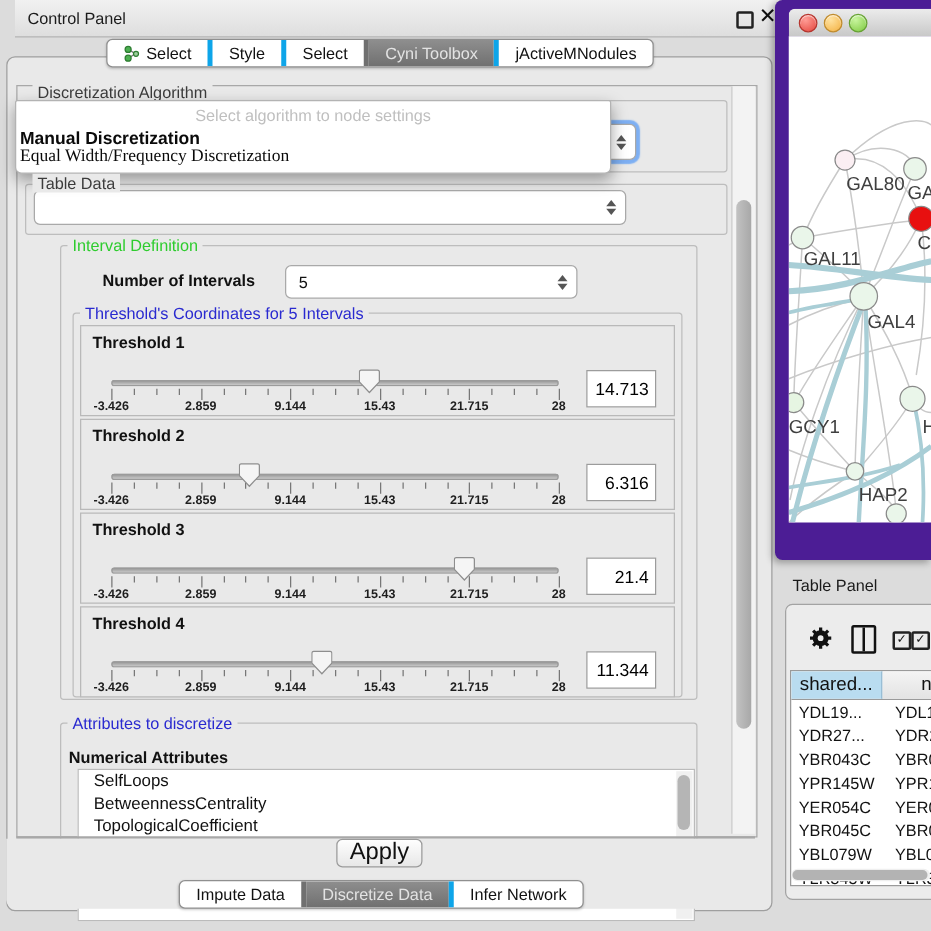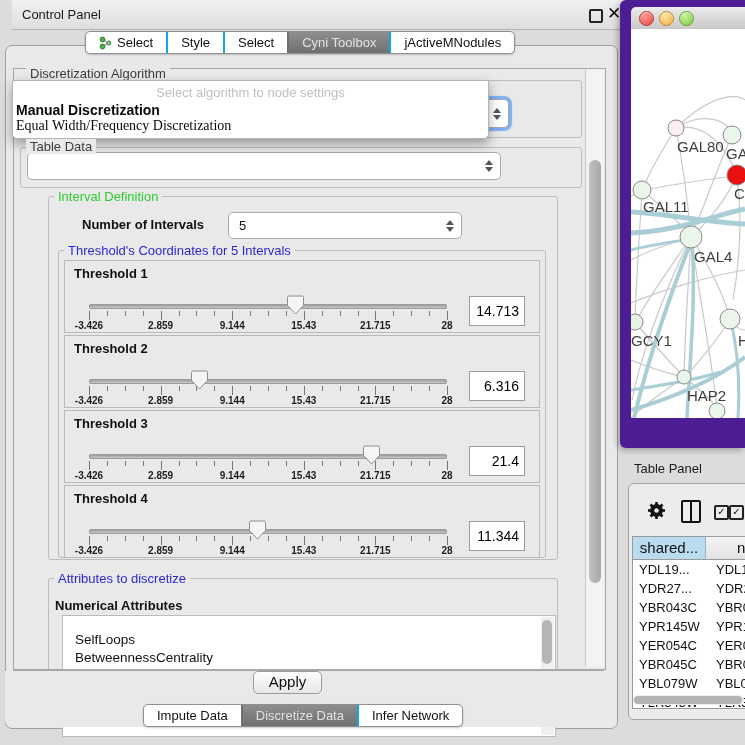--- a/index.html
+++ b/index.html
@@ -15,21 +15,21 @@
   .tb-close{position:absolute;left:595px;top:3px;font-size:17px;font-weight:bold;color:#111}
 
   
   .dialog{position:absolute;left:5px;top:45px;width:611px;height:682px;background:#e9e9e9;
           border:1px solid #9f9f9f;border-radius:7px}
 
   
   .segtabs{position:absolute;display:flex;height:21px;border:1px solid #8f8f8f;border-radius:5px;
            background:#fff;overflow:hidden;box-shadow:0 1px 2px rgba(0,0,0,.2);z-index:6}
   .seg{display:flex;align-items:center;gap:5px;padding:0 13px;font-size:13px;color:#111;
-       border-left:2px solid #0ea5e9;white-space:nowrap;cursor:default}
+       border-left:4px solid #0ea5e9;white-space:nowrap;cursor:default}
   .seg:first-child{border-left:none}
   .seg.sel{background:linear-gradient(#8e8e8e,#707070);color:#e3e3e3;border-left-color:#707070}
 
   
   .scrollpane{position:absolute;left:13px;top:68px;width:591px;height:600px;
               border:1px solid #a8a8a8;background:#e9e9e9;overflow:hidden}
   .vsb{position:absolute;left:585px;top:69px;width:18px;height:598px;background:#f3f3f3;border-left:1px solid #c9c9c9}
   .vsb-thumb{position:absolute;left:3px;top:91px;width:12px;height:423px;border-radius:6px;
              background:linear-gradient(90deg,#c2c2c2,#a8a8a8)}
 
@@ -66,22 +66,22 @@
   .thr-value{position:absolute;left:404px;top:35px;width:56px;height:30px;box-sizing:border-box;
              border:1px solid #9c9c9c;background:#fff;font-size:14px;text-align:right;padding:0 5px;
              font-family:"Liberation Sans","DejaVu Sans",sans-serif}
 
   
   .listbox{position:absolute;left:62px;top:615px;width:492px;height:120px;background:#fff;border:1px solid #bbb}
   .listitem{padding:0 0 0 12px;font-size:13.5px;line-height:18px;color:#111}
   .listbox .lsb{position:absolute;right:1px;top:1px;width:13px;height:118px;background:#f0f0f0}
   .lsb-thumb{position:absolute;left:1px;top:3px;width:10px;height:44px;border-radius:5px;background:#b5b5b5}
 
-  .apply-btn{position:absolute;left:253px;top:671px;width:67px;height:21px;border:1px solid #9b9b9b;border-radius:5px;
-             background:linear-gradient(#fefefe,#e7e7e7);font-size:15px;text-align:center;line-height:20px}
+  .apply-btn{position:absolute;left:269px;top:671px;width:67px;height:21px;border:1px solid #9b9b9b;border-radius:5px;
+             background:linear-gradient(#fefefe,#e7e7e7);font-size:19px;text-align:center;line-height:20px}
 
   
   .netwin{position:absolute;left:620px;top:0;width:125px;height:448px;background:#4c1d95;border-radius:6px 0 0 6px;
           box-shadow:-2px 2px 6px rgba(0,0,0,.3)}
   .nettitle{position:absolute;left:11px;top:7px;right:0;height:22px;border-radius:5px 0 0 0;
             background:linear-gradient(#ececec,#c8c8c8);border-bottom:1px solid #999}
   .light{position:absolute;top:4px;width:13px;height:13px;border-radius:50%;box-shadow:inset 0 1px 1px rgba(255,255,255,.7)}
   .netcanvas{position:absolute;left:11px;top:29px;right:0;bottom:30px;background:#fff;overflow:hidden}
 
   
@@ -343,21 +343,21 @@
           <span style="left: 358px;">28</span>
         </div>
     <input class="thr-value" value="11.344" style="">
   </div>
 </div>
 
   <div class="group" style="left:48px;top:578px;width:508px;height:120px"></div>
   <span class="gtitle g-blue" style="left:54px;top:571px">Attributes to discretize</span>
   <span class="abs bold" style="left:55px;top:598px;font-size:13px">Numerical Attributes</span>
   <div class="listbox">
-    <div id="attr-items" style="padding-top:15px">
+    <div id="attr-items" style="padding-top:0">
         <div class="listitem">SelfLoops</div>
         <div class="listitem">BetweennessCentrality</div>
         <div class="listitem">TopologicalCoefficient</div>
       </div>
     <div class="lsb">
         <div class="lsb-thumb"></div>
       </div>
   </div>
 
   <div class="abs" style="left:13px;top:669px;width:591px;height:2px;background:#a8a8a8"></div>

